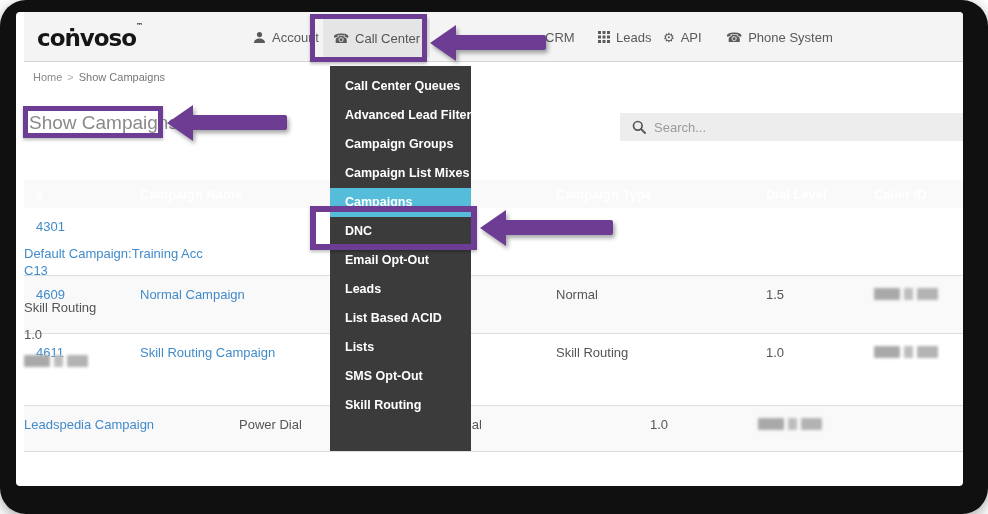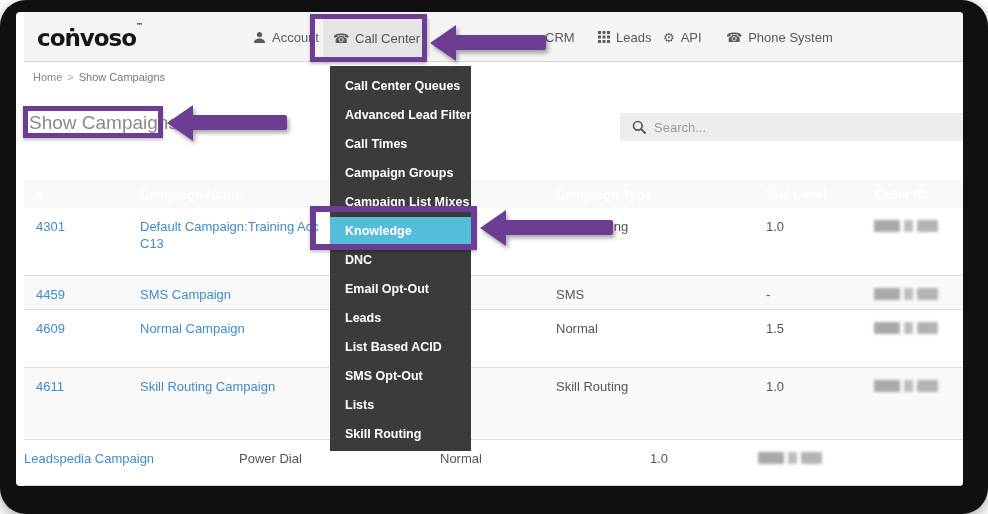--- a/index.html
+++ b/index.html
@@ -33,21 +33,21 @@
   .thead { background:#4db1d2; border-bottom:0; }
   .thead .td { color:#fff; font-weight:bold; padding-top:6px; }
   .thead { height:28px; }
   .td { font-size:13px; color:#555; padding-top:10px; line-height:17px; }
   .c1 { width:116px; padding-left:12px; }
   .c2 { width:215px; }
   .c3 { width:201px; }
   .c4 { width:210px; }
   .c5 { width:108px; }
   .c6 { width:90px; }
-  .r1 { height:68px; } .r2 { height:34px; } .r3 { height:58px; } .r4 { height:72px; } .r5 { height:46px; }
+  .r1 { height:68px;flex-direction:column; } .r2 { height:34px; } .r3 { height:58px; } .r4 { height:72px; } .r5 { height:46px; }
   .tr:nth-child(odd) { background:#f9f9f9; }  
   .tbody .tr:nth-child(odd) { background:#fff; }
   .tbody .tr:nth-child(even) { background:#f9f9f9; }
   .td a { color:#428bca; text-decoration:none; cursor:pointer; }
   .redact { display:inline-flex; gap:4px; filter:blur(1.4px); margin-top:2px; }
   .redact i { display:inline-block; height:12px; background:#a9a9a9; border-radius:1px; }
   .redact i:nth-child(1){ width:26px; } .redact i:nth-child(2){ width:9px; background:#bdbdbd; } .redact i:nth-child(3){ width:21px; background:#b3b3b3; }
 
   
   .menu { position:absolute; left:314px; top:54px; width:141px; height:385px; background:#3b3b3b; z-index:5; padding-top:6px; }
@@ -151,32 +151,20 @@
             <div class="td c2"><a>Default Campaign:Training Acc<br>C13</a></div>
             <div class="td c3"></div>
             <div class="td c4">Skill Routing</div>
             <div class="td c5">1.0</div>
             <div class="td c6"><span class="redact">
                 <i></i>
                 <i></i>
                 <i></i>
               </span></div>
           </div>
-          <div class="tr r2">
-            <div class="td c1"><a>4459</a></div>
-            <div class="td c2"><a>SMS Campaign</a></div>
-            <div class="td c3"></div>
-            <div class="td c4">SMS</div>
-            <div class="td c5">-</div>
-            <div class="td c6"><span class="redact">
-                <i></i>
-                <i></i>
-                <i></i>
-              </span></div>
-          </div>
           <div class="tr r3">
             <div class="td c1"><a>4609</a></div>
             <div class="td c2"><a>Normal Campaign</a></div>
             <div class="td c3"></div>
             <div class="td c4">Normal</div>
             <div class="td c5">1.5</div>
             <div class="td c6"><span class="redact">
                 <i></i>
                 <i></i>
                 <i></i>
@@ -204,30 +192,29 @@
                 <i></i>
                 <i></i>
               </span></div>
           </div>
         </div>
     </div>
 
     <div class="menu">
         <div class="mi">Call Center Queues</div>
         <div class="mi">Advanced Lead Filters</div>
-        <div class="mi">Call Times</div>
         <div class="mi">Campaign Groups</div>
         <div class="mi">Campaign List Mixes</div>
-        <div class="mi hl">Knowledge</div>
+        <div class="mi hl">Campaigns</div>
         <div class="mi">DNC</div>
         <div class="mi">Email Opt-Out</div>
         <div class="mi">Leads</div>
         <div class="mi">List Based ACID</div>
+        <div class="mi">Lists</div>
         <div class="mi">SMS Opt-Out</div>
-        <div class="mi">Lists</div>
         <div class="mi">Skill Routing</div>
       </div>
   </div>
 
   <div class="ann abox" style="left:310px; top:14px; width:117px; height:48px;"></div>
   <div class="ann arrow" style="left:430px; top:25px; width:116px;">
       <span class="head"></span>
       <span class="shaft" style="width:92px;"></span>
     </div>
 

